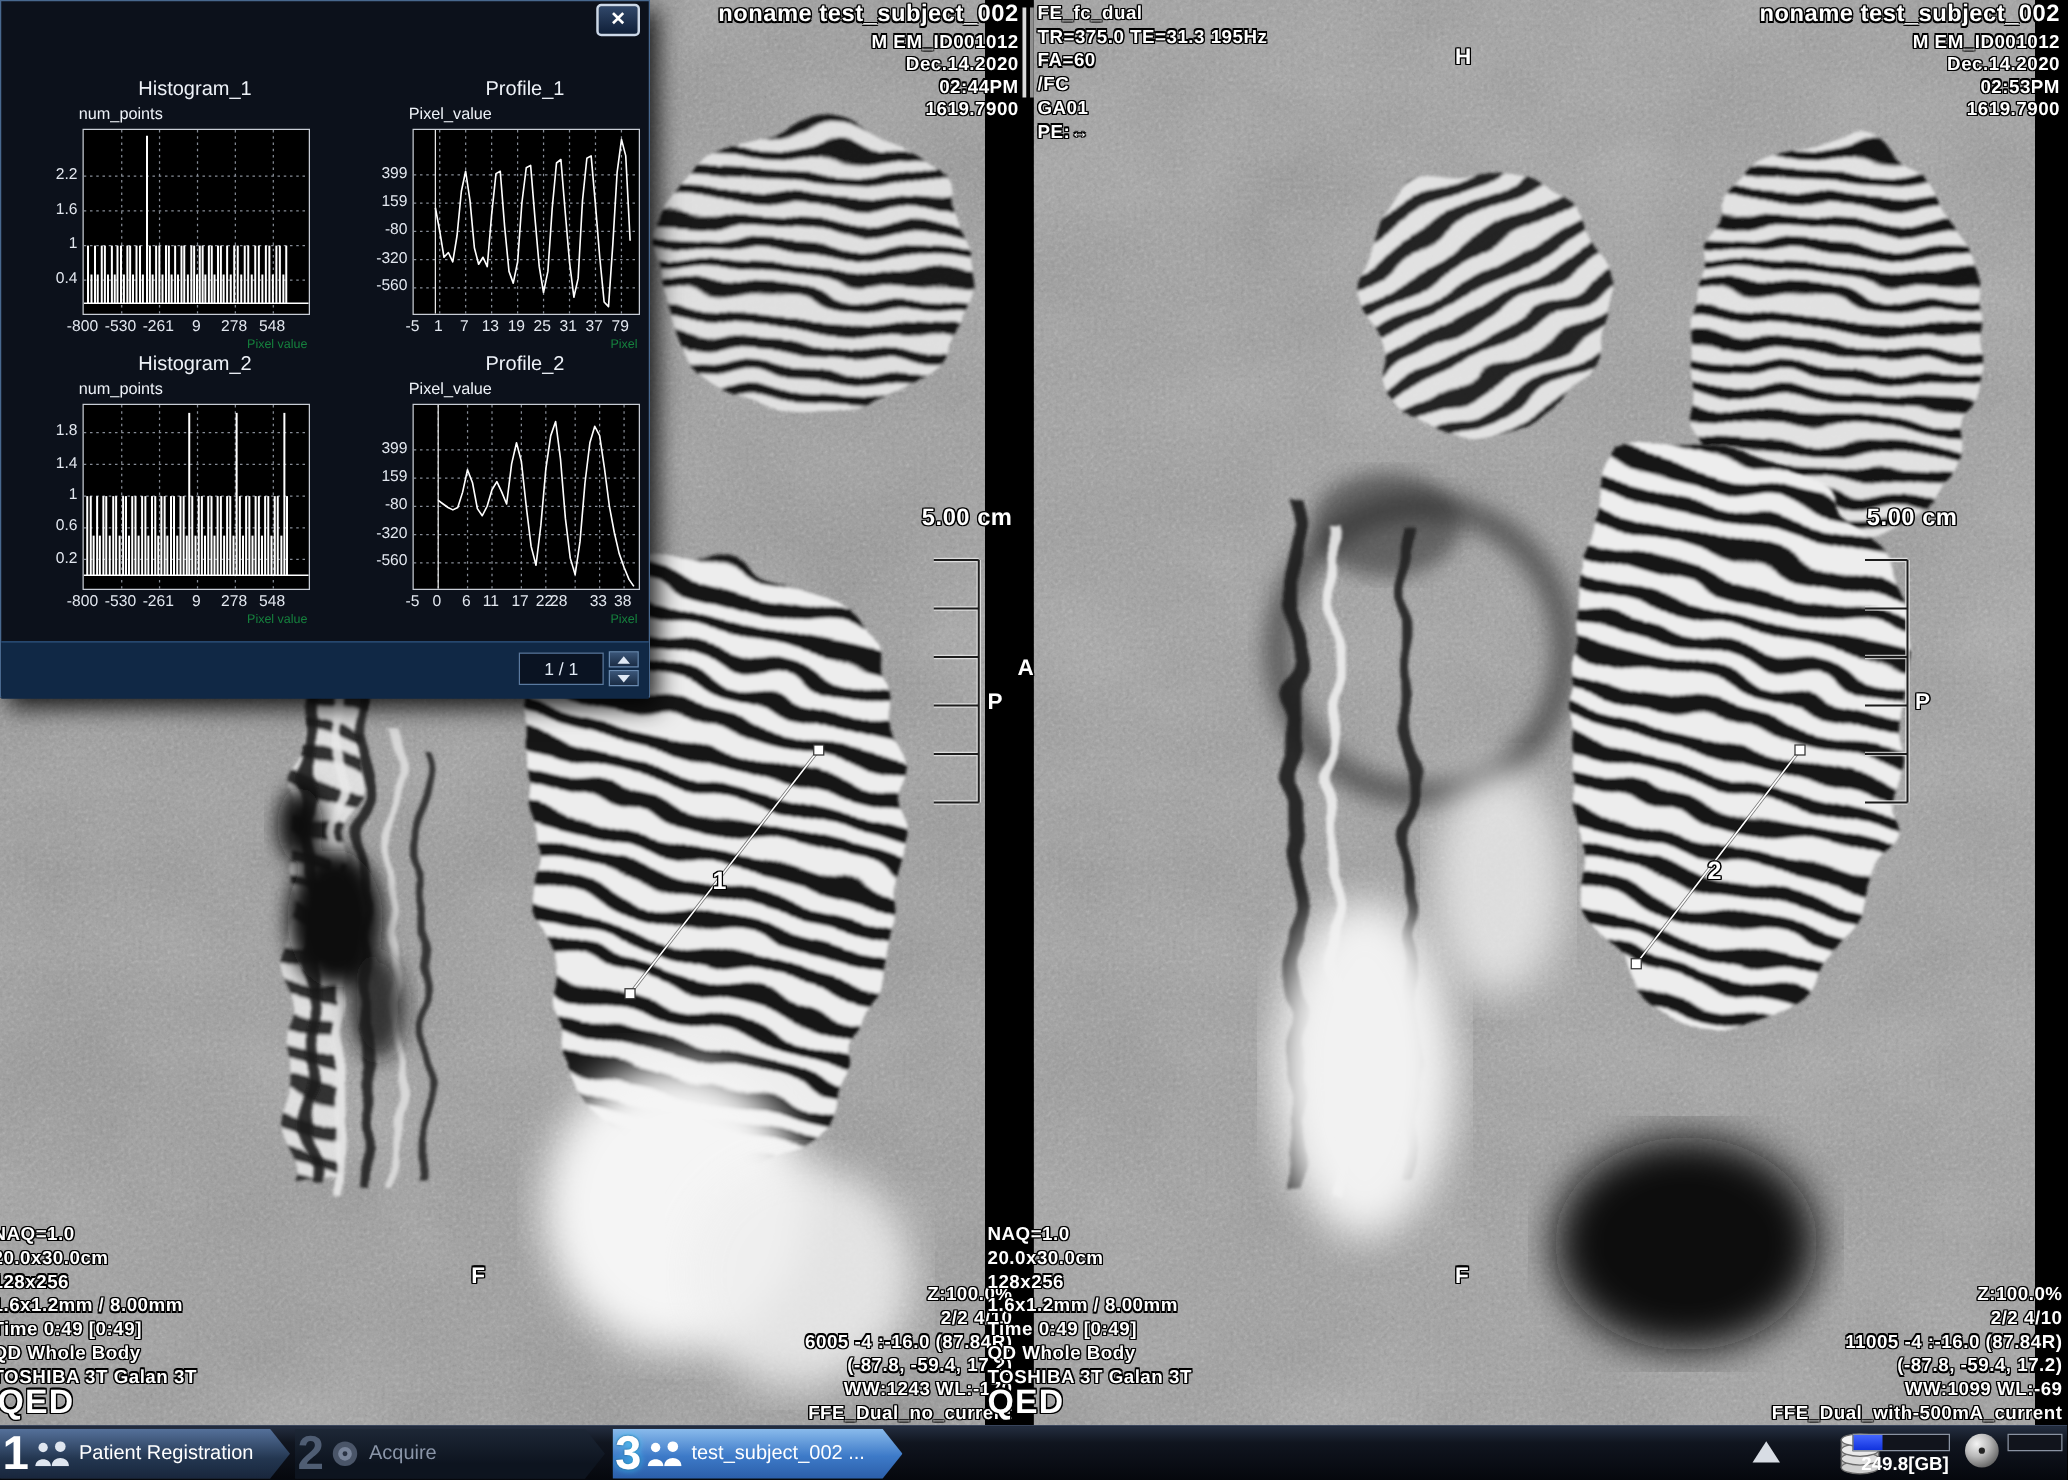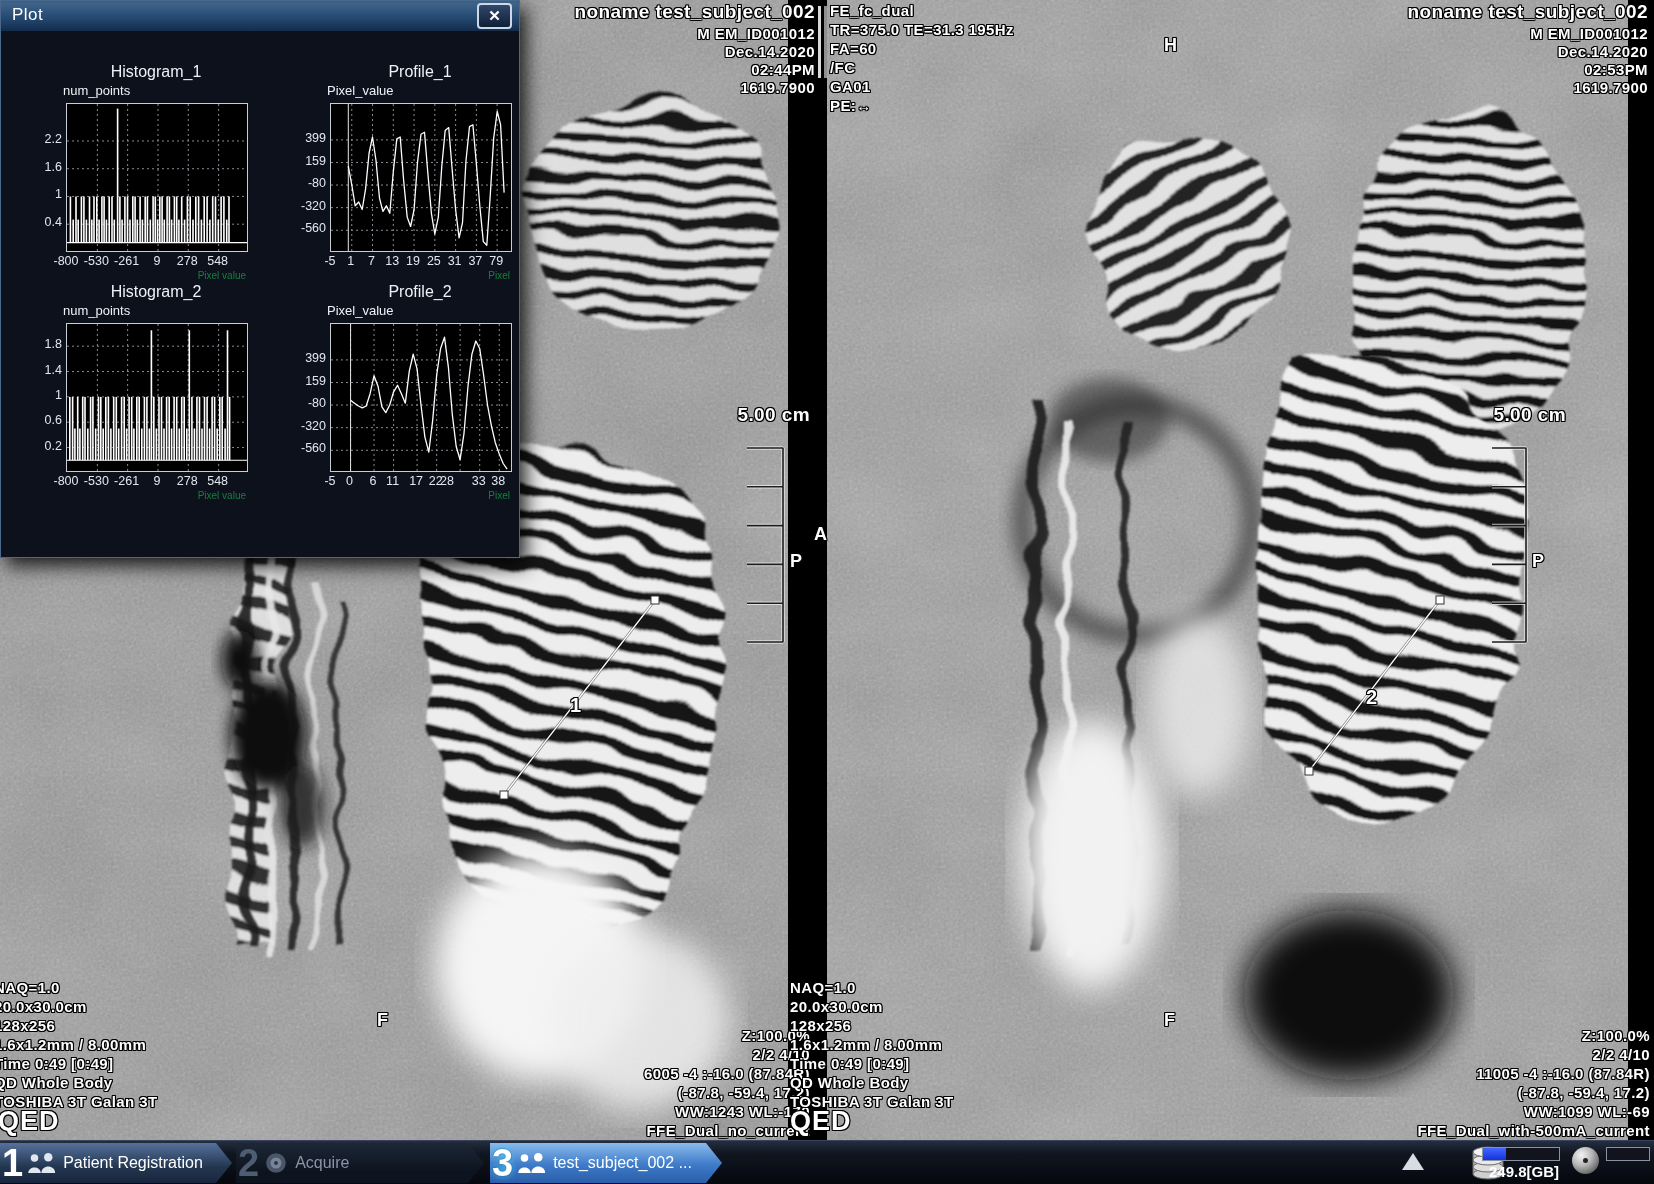--- a/index.html
+++ b/index.html
@@ -282,23 +282,20 @@
   <div class="ovl right" style="right:4px;top:1026px;">
       <div>Z:100.0%</div>
       <div>2/2 4/10</div>
       <div>11005 -4 :-16.0 (87.84R)</div>
       <div>(-87.8, -59.4, 17.2)</div>
       <div>WW:1099 WL:-69</div>
       <div>FFE_Dual_with-500mA_current</div>
     </div>
 
   <div id="dlg">
-    <div id="dlg-title">
-      <span>Plot</span>
-    </div>
     <button id="dlg-close">✕</button>
 
     <div class="chart" style="left:28px;top:62px;">
       <div class="c-title">Histogram_1</div>
       <div class="c-ylab">num_points</div>
       <svg class="c-plot" width="180" height="147">
           <line x1="30.375000000000004" y1="0" x2="30.375000000000004" y2="147" stroke="#868c96" stroke-width="1" stroke-dasharray="2,3"></line>
           <line x1="60.637499999999996" y1="0" x2="60.637499999999996" y2="147" stroke="#868c96" stroke-width="1" stroke-dasharray="2,3"></line>
           <line x1="91.0125" y1="0" x2="91.0125" y2="147" stroke="#868c96" stroke-width="1" stroke-dasharray="2,3"></line>
           <line x1="121.27499999999999" y1="0" x2="121.27499999999999" y2="147" stroke="#868c96" stroke-width="1" stroke-dasharray="2,3"></line>
@@ -542,20 +539,29 @@
         <span class="xt" style="left: 154px;">28</span>
         <span class="xt" style="left: 185.696px;">33</span>
         <span class="xt" style="left: 205.261px;">38</span>
         <span class="yt" style="top: 67.9019px;">399</span>
         <span class="yt" style="top: 90.5173px;">159</span>
         <span class="yt" style="top: 113.038px;">-80</span>
         <span class="yt" style="top: 135.654px;">-320</span>
         <span class="yt" style="top: 158.269px;">-560</span>
       </div>
 
+    <div id="dlg-footer">
+      <div id="pager-box">1 / 1</div>
+      <div class="spinbtn" style="top:7px;">
+          <span class="tri-u"></span>
+        </div>
+      <div class="spinbtn" style="top:22px;">
+          <span class="tri-d"></span>
+        </div>
+    </div>
   </div>
 
   <div id="taskbar">
     <div id="tab1" class="tab">
       <span class="num">1</span>
       <svg width="30" height="20" viewBox="0 0 24 16">
         <g fill="#dfe6f0">
             <circle cx="6" cy="4" r="3"></circle>
             <path d="M1,16 C1,10 11,10 11,16 Z"></path>
         <circle cx="17" cy="3.4" r="3.4"></circle>

